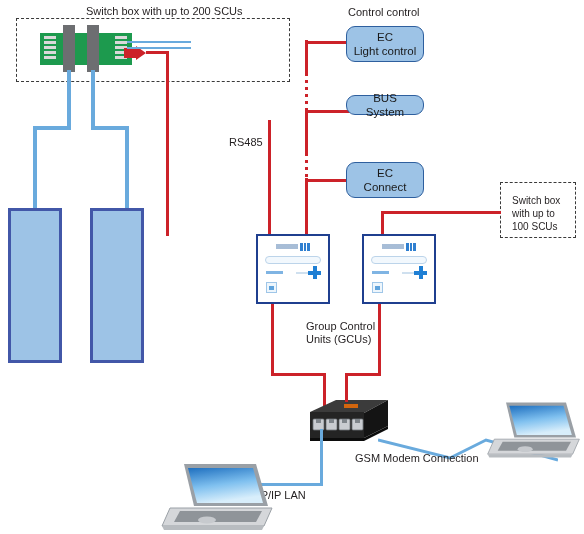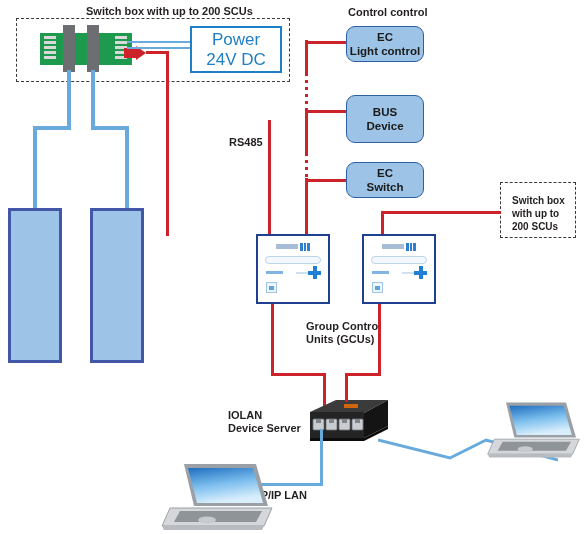--- a/index.html
+++ b/index.html
@@ -1,35 +1,35 @@
 <!DOCTYPE html>
 <html><head>
 <meta charset="utf-8">
 <style>
   html,body{margin:0;padding:0;background:#ffffff;}
   body{width:584px;height:534px;position:relative;overflow:hidden;
        font-family:"Liberation Sans",sans-serif;color:#1a1a1a;}
   #stage{position:absolute;left:0;top:0;width:584px;height:534px;}
-  .lbl{position:absolute;font-size:11px;font-weight:bold;line-height:13px;color:#231f20;white-space:pre;}
+  .lbl{position:absolute;font-size:11px;font-weight:normal;line-height:13px;color:#231f20;white-space:pre;}
   
   .wire{position:absolute;}
   .red{background:#cc2229;}
   .blue{background:#69aadd;}
   .reddot{background-image:linear-gradient(to bottom,#cc2229 50%,rgba(255,255,255,0) 0%);
           background-position:left top;background-size:3px 7px;background-repeat:repeat-y;}
   
   .dashbox{position:absolute;border:1px dashed #3a3a3a;box-sizing:border-box;background:transparent;}
   
   .powerbox{position:absolute;border:2px solid #1f7fc4;box-sizing:border-box;background:#fff;
             display:flex;flex-direction:column;align-items:center;justify-content:center;}
   .powerbox span{color:#1f7fc4;font-size:17px;font-weight:normal;line-height:20px;}
   
   .pill{position:absolute;background:#9dc3e6;border:1.5px solid #2e5f9e;border-radius:9px;
         box-sizing:border-box;display:flex;flex-direction:column;align-items:center;justify-content:center;}
-  .pill span{font-size:11.5px;font-weight:bold;color:#1a1a1a;line-height:14px;}
+  .pill span{font-size:11.5px;font-weight:normal;color:#1a1a1a;line-height:14px;}
   
   .pane{position:absolute;background:#9dc3e6;border:3px solid #4257a8;box-sizing:border-box;}
   
   .gcu{position:absolute;background:#ffffff;border:2px solid #1f3f8f;box-sizing:border-box;}
   .gcu .logo{position:absolute;left:50%;transform:translateX(-50%);top:7px;width:34px;height:7px;}
   .gcu .logo .txt{position:absolute;left:0;top:1px;width:22px;height:5px;
         background:linear-gradient(to right,#8aa7c9 0 100%);opacity:.75;}
   .gcu .logo .sq{position:absolute;right:0;top:0;width:10px;height:8px;background:#2f7fd0;}
   .gcu .logo .sq i{position:absolute;background:#fff;width:1px;height:8px;}
   .gcu .bar{position:absolute;left:7px;right:7px;top:20px;height:8px;border:1px solid #bcd4ea;
@@ -75,24 +75,20 @@
   <div style="position:absolute;left:63px;top:25px;width:12px;height:47px;background:#6d6e71;"></div>
   <div style="position:absolute;left:87px;top:25px;width:12px;height:47px;background:#6d6e71;"></div>
 
   <svg style="position:absolute;left:124px;top:46px;" width="22" height="14" viewBox="0 0 22 14">
     <path d="M0,2 L12,2 L12,0 L22,7 L12,14 L12,12 L0,12 Z" fill="#cc2229"></path>
   </svg>
 
   <div class="wire blue" style="left:127px;top:41px;width:64px;height:2px;"></div>
   <div class="wire blue" style="left:127px;top:47px;width:64px;height:2px;"></div>
 
-  <div class="powerbox" style="left:190px;top:26px;width:92px;height:47px;">
-    <span>Power</span>
-    <span>24V DC</span>
-  </div>
 
   <div class="wire blue" style="left:67px;top:70px;width:4px;height:56px;"></div>
   <div class="wire blue" style="left:91px;top:70px;width:4px;height:56px;"></div>
   <div class="wire blue" style="left:33px;top:126px;width:38px;height:4px;"></div>
   <div class="wire blue" style="left:91px;top:126px;width:38px;height:4px;"></div>
   <div class="wire blue" style="left:33px;top:126px;width:4px;height:84px;"></div>
   <div class="wire blue" style="left:125px;top:126px;width:4px;height:84px;"></div>
 
   <div class="pane" style="left:8px;top:208px;width:54px;height:155px;"></div>
   <div class="pane" style="left:90px;top:208px;width:54px;height:155px;"></div>
@@ -112,33 +108,33 @@
   <div class="wire red" style="left:305px;top:178px;width:3px;height:58px;"></div>
 
   <div class="wire red" style="left:305px;top:41px;width:44px;height:3px;"></div>
   <div class="wire red" style="left:305px;top:110px;width:44px;height:3px;"></div>
   <div class="wire red" style="left:305px;top:179px;width:44px;height:3px;"></div>
 
   <div class="pill" style="left:346px;top:26px;width:78px;height:36px;">
     <span>EC</span>
     <span>Light control</span>
   </div>
-  <div class="pill" style="left:346px;top:95px;width:78px;height:48px;">
+  <div class="pill" style="left:346px;top:95px;width:78px;height:20px;">
     <span>BUS</span>
-    <span>Device</span>
+    <span>System</span>
   </div>
   <div class="pill" style="left:346px;top:162px;width:78px;height:36px;">
     <span>EC</span>
-    <span>Switch</span>
+    <span>Connect</span>
   </div>
 
   <div class="dashbox" style="left:500px;top:182px;width:76px;height:56px;"></div>
   <div class="lbl" style="left:512px;top:194px;font-size:10px;line-height:13px;">Switch box
 with up to
-200 SCUs</div>
+100 SCUs</div>
 
   <div class="wire red" style="left:381px;top:211px;width:120px;height:3px;"></div>
   <div class="wire red" style="left:381px;top:211px;width:3px;height:25px;"></div>
 
   <div class="gcu" style="left:256px;top:234px;width:74px;height:70px;">
     <div class="logo">
       <div class="txt"></div>
       <div class="sq">
           <i style="left:3px;"></i>
           <i style="left:6px;"></i>
@@ -180,22 +176,20 @@
 Units (GCUs)</div>
 
   <div class="wire red" style="left:271px;top:304px;width:3px;height:72px;"></div>
   <div class="wire red" style="left:271px;top:373px;width:55px;height:3px;"></div>
   <div class="wire red" style="left:323px;top:373px;width:3px;height:34px;"></div>
 
   <div class="wire red" style="left:378px;top:304px;width:3px;height:72px;"></div>
   <div class="wire red" style="left:345px;top:373px;width:36px;height:3px;"></div>
   <div class="wire red" style="left:345px;top:373px;width:3px;height:34px;"></div>
 
-  <div class="lbl" style="left:228px;top:409px;">IOLAN
-Device Server</div>
 
   <svg class="iolan" style="left:292px;top:398px;" width="100" height="54" viewBox="0 0 100 54">
 
     <polygon points="18,14 44,2 96,2 72,15" fill="#3b3b3b"></polygon>
 
     <rect x="18" y="14" width="54" height="26" fill="#242424"></rect>
 
     <polygon points="72,15 96,2 96,28 72,40" fill="#141414"></polygon>
 
     <polygon points="18,40 72,40 96,28 96,31 72,43 18,43" fill="#0c0c0c"></polygon>
@@ -219,20 +213,21 @@
     <rect x="53" y="0" width="3" height="4" fill="#cc2229"></rect>
   </svg>
 
   <div class="wire blue" style="left:320px;top:429px;width:3px;height:56px;"></div>
   <div class="wire blue" style="left:236px;top:483px;width:87px;height:3px;"></div>
   <div class="lbl" style="left:246px;top:489px;">TCP/IP LAN</div>
 
   <svg style="position:absolute;left:378px;top:428px;" width="180" height="40" viewBox="0 0 180 40">
     <polyline points="0,12 72,30 108,12 180,32" fill="none" stroke="#69aadd" stroke-width="3"></polyline>
   </svg>
+  <div class="lbl" style="left:355px;top:452px;">GSM Modem Connection</div>
 
   <svg class="laptop" style="left:160px;top:460px;" width="120" height="74" viewBox="0 0 120 74">
 
     <polygon points="24,4 96,4 108,46 34,46" fill="#9aa0a6"></polygon>
     <polygon points="28,8 93,8 103,43 37,43" fill="url(#scr1)"></polygon>
     <defs>
       <linearGradient id="scr1" x1="0" y1="0" x2="0.3" y2="1">
         <stop offset="0" stop-color="#1e6fbf"></stop>
         <stop offset="0.55" stop-color="#7fc0ef"></stop>
         <stop offset="1" stop-color="#d8eefb"></stop>

